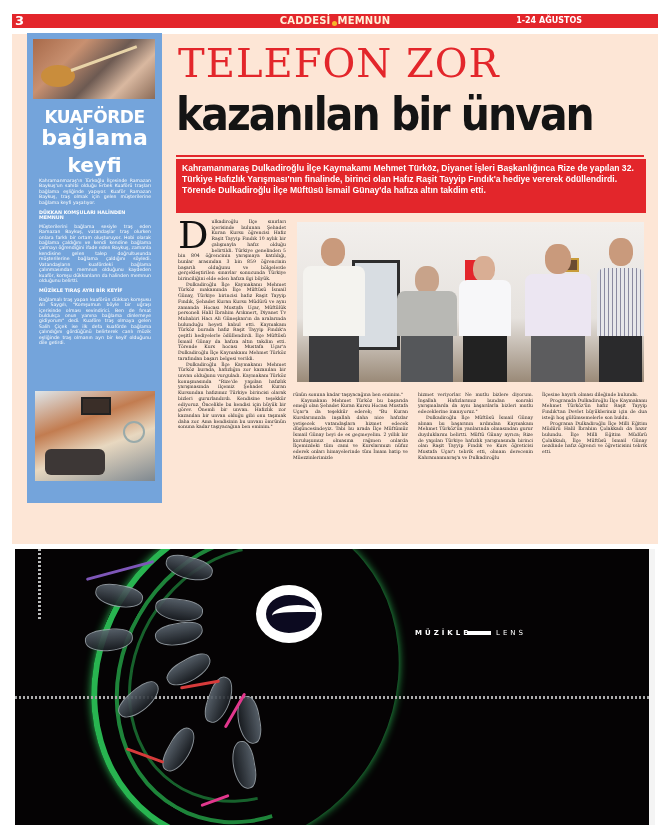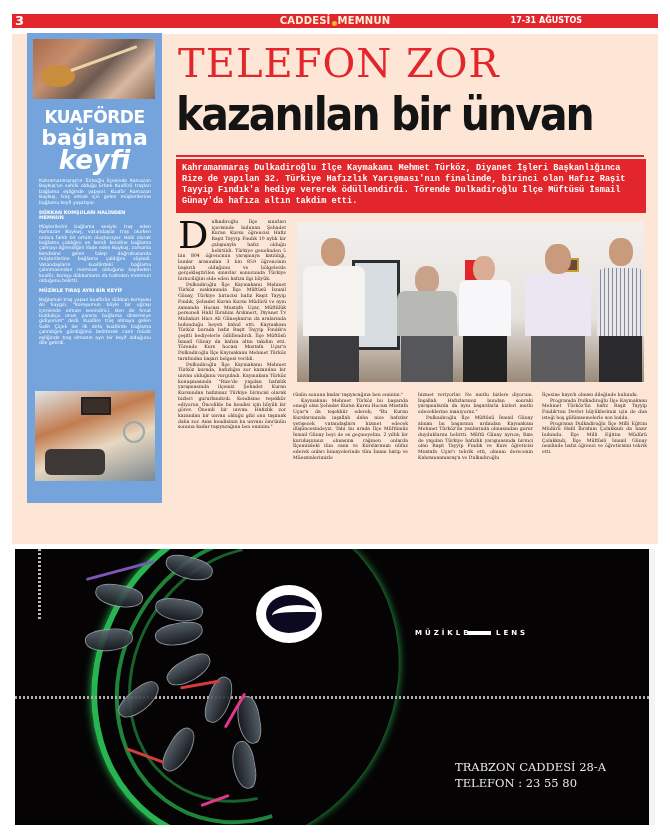--- a/index.html
+++ b/index.html
@@ -14,34 +14,34 @@
 
   .page { position: absolute; left: 12px; top: 34px; width: 646px; height: 510px; background: #fde6d6; }
 
   .sidebar { position: absolute; left: 27px; top: 33px; width: 135px; height: 470px; background: #74a4db; }
   .sidebar .photo-top { position: absolute; left: 6px; top: 6px; width: 122px; height: 60px; background: linear-gradient(135deg,#a86a4a 0%,#c89070 30%,#6d5a52 55%,#d9b8a0 75%,#8a6b58 100%); }
   .sidebar .photo-top .saz { position:absolute; left:8px; top:26px; width:34px; height:22px; border-radius:50%; background:#c98d3c; }
   .sidebar .photo-top .neck { position:absolute; left:38px; top:30px; width:70px; height:3px; background:#e8d4a8; transform: rotate(-20deg); transform-origin:left center; }
   .sidebar .title { position: absolute; left: 0; width: 135px; text-align: center; color: #fff; font-family: "DejaVu Sans", sans-serif; }
   .sidebar .t1 { top: 74px; font-size: 17px; font-weight: bold; letter-spacing: -0.5px; }
   .sidebar .t2 { top: 92px; font-size: 22px; font-weight: bold; }
-  .sidebar .t3 { top: 112px; font-size: 26px; font-weight: bold; font-style: italic; }
+  .sidebar .t3 { top: 120px; font-size: 20px; font-weight: bold; }
   .sidebar .body { position: absolute; left: 12px; top: 145px; width: 112px; font-size: 4.6px; line-height: 5.4px; color: #fff; font-family: "DejaVu Sans", sans-serif; }
   .sidebar .body p { margin-bottom: 5px; text-align: justify; }
   .sidebar .body h4 { font-size: 4.8px; font-weight: bold; margin-bottom: 3px; }
   .sidebar .photo-bot { position: absolute; left: 8px; top: 358px; width: 120px; height: 90px; background: linear-gradient(160deg,#dfe6ea 0%,#c27c50 35%,#e8d8c0 60%,#7e8890 100%); }
   .sidebar .photo-bot .tv { position:absolute; left:46px; top:6px; width:30px; height:18px; background:#3a2e28; border:2px solid #222; }
   .sidebar .photo-bot .fan { position:absolute; right:10px; top:30px; width:22px; height:22px; border-radius:50%; border:2px solid #9aa; }
   .sidebar .photo-bot .chair { position:absolute; left:10px; bottom:6px; width:60px; height:26px; background:#3d3736; border-radius:6px; }
 
   .headline1 { position: absolute; left: 178px; top: 40px; font-family: "DejaVu Serif", serif; font-size: 40px; color: #e3262b; letter-spacing: 1px; white-space: nowrap; font-weight: normal; }
   .headline2 { position: absolute; left: 176px; top: 87px; font-family: "DejaVu Sans", sans-serif; font-weight: bold; font-size: 41px; color: #141414; letter-spacing: -2px; white-space: nowrap; transform: scaleY(1.12); transform-origin: top left; }
   .rule { position: absolute; left: 176px; top: 155px; width: 468px; height: 2px; background: #e3262b; }
 
-  .lead { position: absolute; left: 176px; top: 159px; width: 470px; height: 54px; background: #e3262b; color: #fff; font-family: Liberation Mono, monospace; font-weight: bold; font-size: 8.6px; line-height: 11px; padding: 4px 6px; }
+  .lead { position: absolute; left: 176px; top: 159px; width: 470px; height: 54px; background: #e3262b; color: #fff; font-family: Liberation Sans, sans-serif; font-weight: bold; font-size: 8.6px; line-height: 11px; padding: 4px 6px; }
 
   .col { position: absolute; font-family: "DejaVu Serif", serif; font-size: 4.6px; line-height: 5.7px; color: #222; text-align: justify; }
   .col p { text-indent: 8px; }
   .col p.first { text-indent: 0; }
   .dropcap { float: left; font-family: "DejaVu Serif", serif; font-size: 38px; line-height: 30px; margin: 1px 3px 0 0; color: #111; }
   .col1 { left: 178px; top: 219px; width: 108px; height: 264px; overflow: hidden; }
   .col2 { left: 293px; top: 392px; width: 115px; }
   .col3 { left: 418px; top: 392px; width: 115px; }
   .col4 { left: 542px; top: 392px; width: 105px; }
 
@@ -59,35 +59,35 @@
   .ad .glow2 { position:absolute; left:105px; top:-20px; width:260px; height:300px; border-radius:50%; border:4px solid #27b04d; border-right-color: transparent; border-top-color: transparent; transform: rotate(30deg); opacity: 0.75; }
   .ad .glow3 { position:absolute; left:120px; top:-10px; width:230px; height:270px; border-radius:50%; border:3px solid #1f8a3d; border-right-color: transparent; border-top-color: transparent; transform: rotate(35deg); opacity: 0.7; }
   .ad .dash-v { position:absolute; left:23px; top:0; width:3px; height:70px; background: repeating-linear-gradient(180deg,#bbb 0 2px,transparent 2px 4px); }
   .ad .dash-h { position:absolute; left:0; top:147px; width:640px; height:3px; background: repeating-linear-gradient(90deg,#aaa 0 2px,transparent 2px 4px); }
   .glasses { position:absolute; width:48px; height:22px; border-radius: 40% 40% 50% 50%; background: linear-gradient(180deg,#5c6670 0%,#1b1f24 100%); border:1px solid #9aa3aa; opacity: 0.9; }
   .temple { position:absolute; height:3px; border-radius:2px; }
   .ad .logo-mark { position:absolute; left:241px; top:36px; width:66px; height:58px; border-radius:50%; border:10px solid #fff; border-right-width: 6px; background: #0c0a20; }
   .ad .logo-mark .swoosh { position:absolute; left:6px; top:10px; width:44px; height:18px; border-top:7px solid #fff; border-radius: 60% 40% 0 0; }
   .ad .brand { position:absolute; left:348px; top:24px; font-family: "DejaVu Serif", serif; font-weight: bold; font-size: 50px; color:#fff; letter-spacing: -1px; }
   .ad .sub1 { position:absolute; left:400px; top:80px; font-family: "DejaVu Sans", sans-serif; font-weight:bold; font-size:7px; letter-spacing: 3px; color:#fff; }
-  .ad .sub2 { position:absolute; left:481px; top:80px; font-family: "DejaVu Sans", sans-serif; font-weight:bold; font-size:7px; letter-spacing: 3px; color:#fff; }
+  .ad .sub2 { position:absolute; left:481px; top:80px; font-family: "DejaVu Sans", sans-serif; font-weight:normal; font-size:7px; letter-spacing: 3px; color:#fff; }
   .ad .sub-bar { position:absolute; left:452px; top:82px; width:24px; height:4px; background:#fff; }
   .ad .slogan { position:absolute; left:395px; top:122px; font-family: "DejaVu Sans", sans-serif; font-size: 19px; color:#4ab54b; }
   .ad .addr { position:absolute; left:440px; top:210px; font-family: "DejaVu Serif", serif; font-size: 11.5px; color:#e8e8e8; line-height: 16px; }
   .ad .rightfade { position:absolute; right:0; top:0; width:6px; height:276px; background:#f4f4f4; }
 </style>
 </head>
 <body>
 
 <div class="topbar">
   <span class="pg">3</span>
   <div class="brand">
     <span>CADDESİ</span><span class="dot"></span><span>MEMNUN</span>
   </div>
-  <span class="date">17-31 AĞUSTOS</span>
+  <span class="date">1-24 AĞUSTOS</span>
 </div>
 
 <div class="page"></div>
 
 <div class="sidebar">
   <div class="photo-top">
     <div class="saz"></div>
     <div class="neck"></div>
   </div>
   <div class="title t2">bağlama</div>
@@ -188,18 +188,14 @@
   <div class="temple" style="left:110px;top:205px;width:40px;background:#d73b3b;transform:rotate(20deg);"></div>
   <div class="glasses" style="left:205px;top:205px;transform:rotate(80deg);"></div>
   <div class="temple" style="left:185px;top:250px;width:30px;background:#e2378d;transform:rotate(-20deg);"></div>
 
   <div class="logo-mark">
     <div class="swoosh"></div>
   </div>
   <div class="sub1">MÜZİKLE</div>
   <div class="sub-bar"></div>
   <div class="sub2">LENS</div>
-  <div class="addr">
-    <div>TRABZON CADDESİ 28-A</div>
-    <div>TELEFON : 23 55 80</div>
-  </div>
   <div class="rightfade"></div>
 </div>
 
 </body></html>

